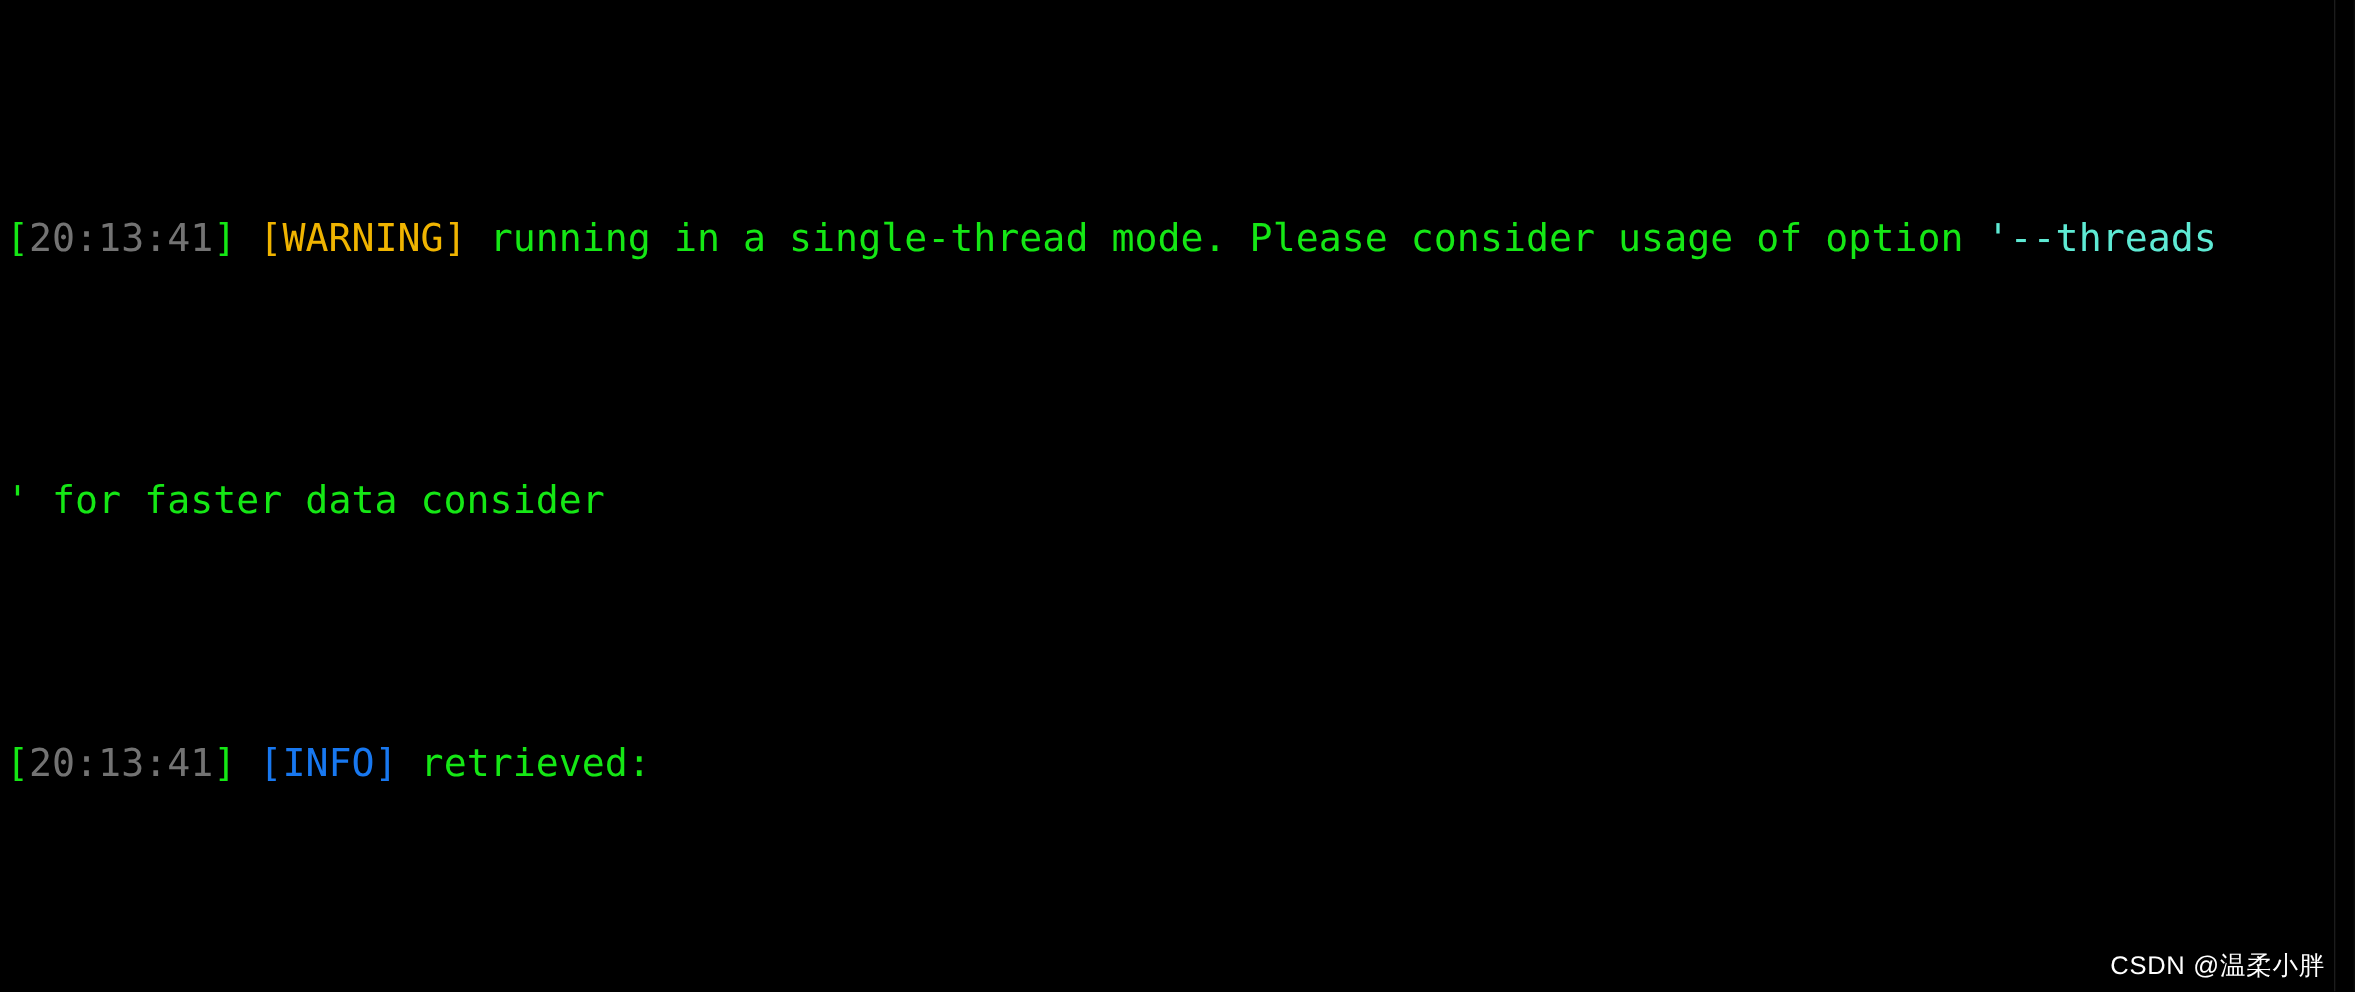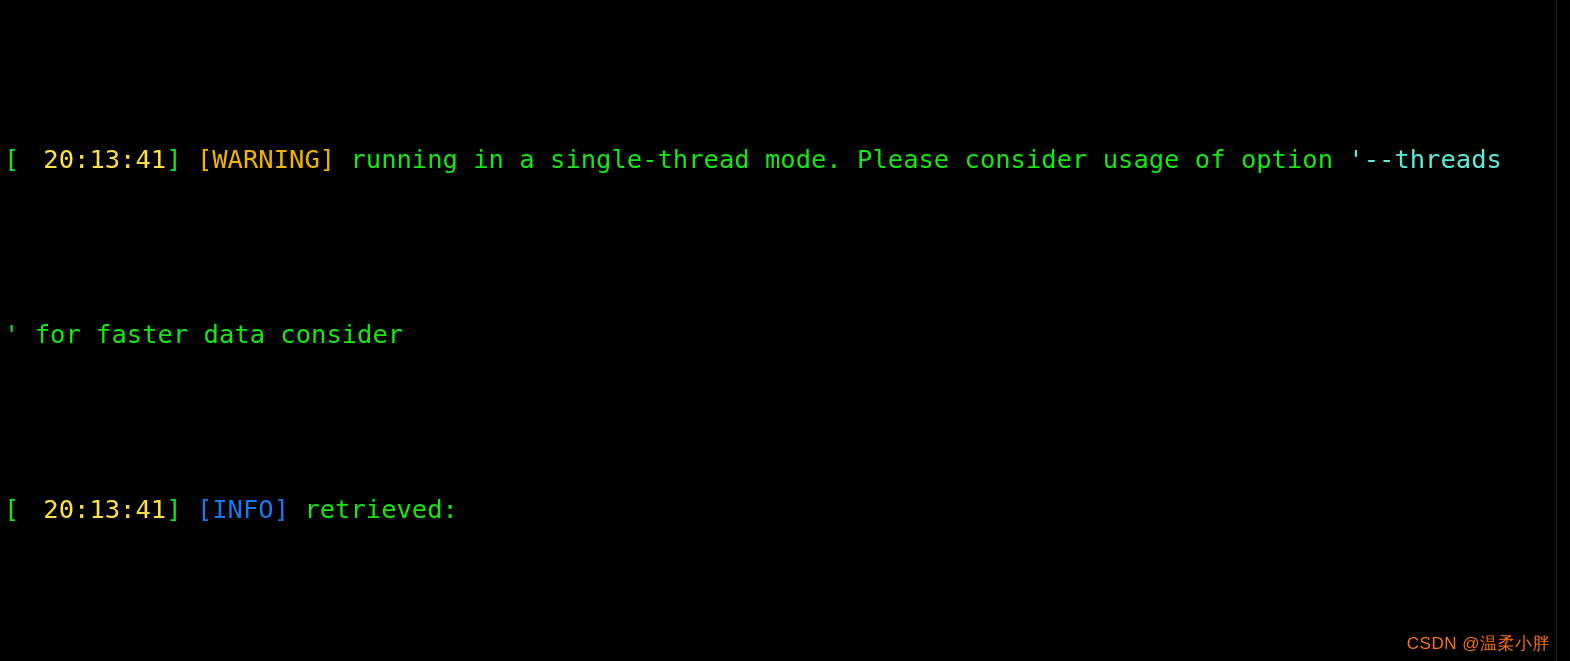--- a/index.html
+++ b/index.html
@@ -42,21 +42,21 @@
   }
 
   .line {
     height: 35px;
     white-space: pre;
     overflow: hidden;
   }
 
   
   .green   { color: #15e715; }
-  .cyan    { color: #fde047; margin-left: 24px; }
+  .cyan    { color: #737373; }
   .blue    { color: #1878f0; }
   .yellow  { color: #f0b400; }
   .white   { color: #5eead4; }
 
   
   #scrollbar-track {
     position: absolute;
     right: 0;
     top: 0;
     width: 14px;
@@ -73,21 +73,21 @@
     background: #000000;
   }
 
   
   #watermark {
     position: absolute;
     right: 20px;
     bottom: 6px;
     font-family: "Liberation Sans", "DejaVu Sans", sans-serif;
     font-size: 17px;
-    color: #f97316;
+    color: #ffffff;
     letter-spacing: 0.5px;
     white-space: pre;
     pointer-events: none;
   }
 </style>
 </head>
 <body>
 
 <div id="terminal">
 

